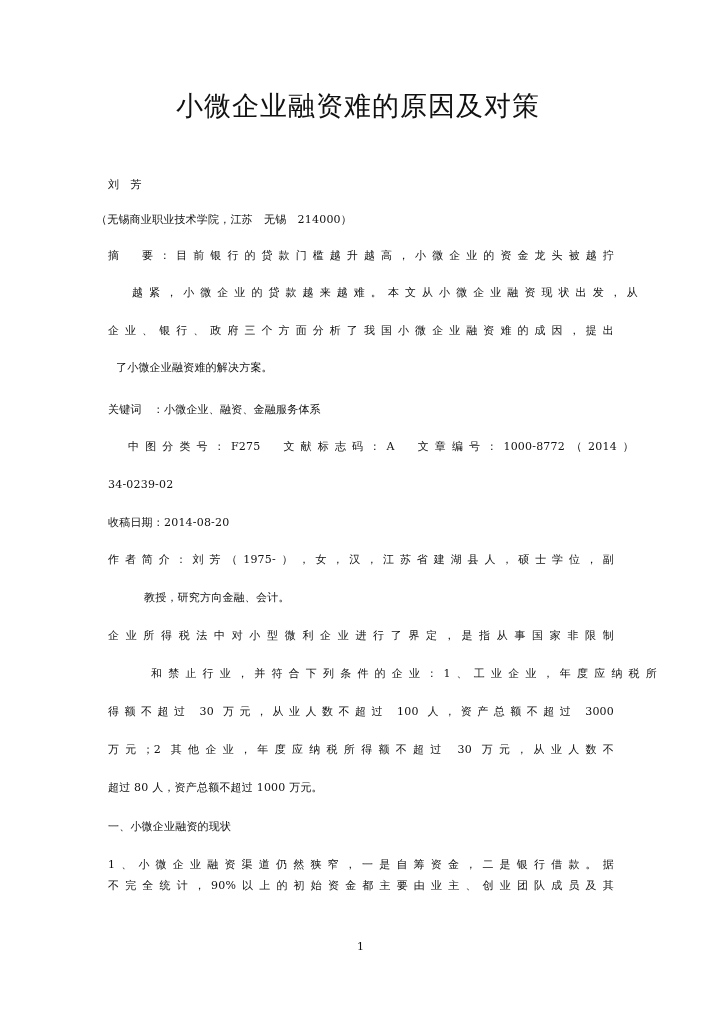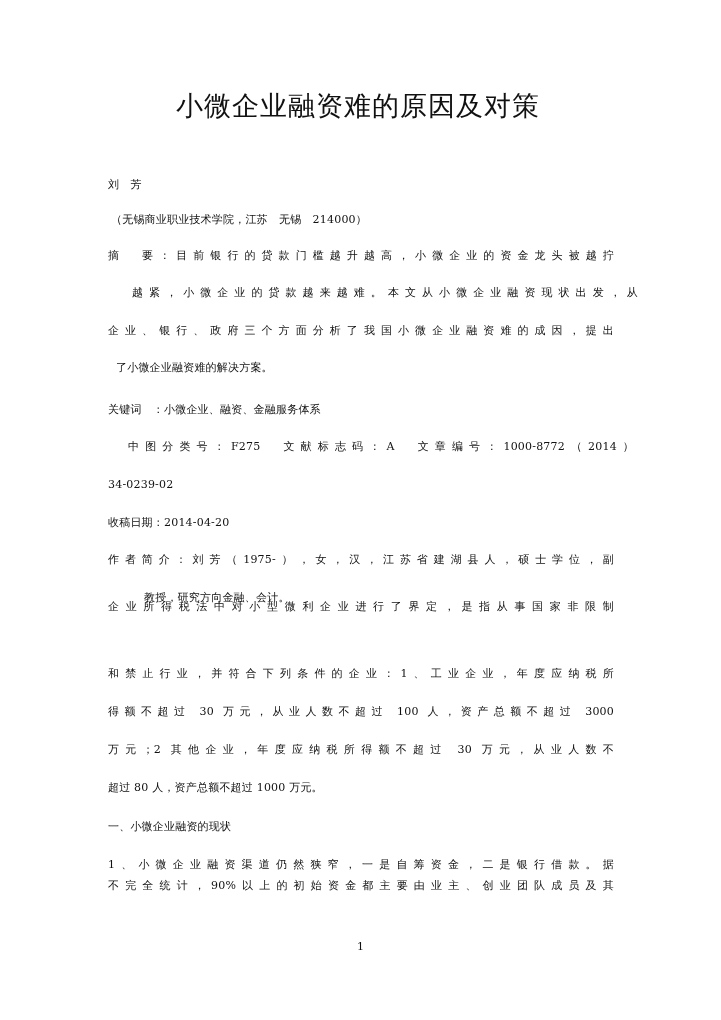--- a/index.html
+++ b/index.html
@@ -11,35 +11,35 @@
           white-space:nowrap; letter-spacing:0.2px; }
   .just { text-align:justify; text-align-last:justify; }
   .pagenum { position:absolute; top:940px; left:0; width:721px; text-align:center; font-size:11px; }
 </style>
 </head>
 <body>
 
 <div>
   <div class="title">小微企业融资难的原因及对策</div>
   <div class="line" style="top:174px;">刘　芳</div>
-  <div class="line" style="top:209px;left:111px;">（无锡商业职业技术学院，江苏　无锡　214000）</div>
+  <div class="line" style="top:209px;left:96px;">（无锡商业职业技术学院，江苏　无锡　214000）</div>
 
   <div class="line just" style="top:245px;">摘　要：目前银行的贷款门槛越升越高，小微企业的资金龙头被越拧</div>
   <div class="line just" style="top:282px;margin-left:24px;">越紧，小微企业的贷款越来越难。本文从小微企业融资现状出发，从</div>
   <div class="line just" style="top:320px;">企业、银行、政府三个方面分析了我国小微企业融资难的成因，提出</div>
   <div class="line" style="top:357px;margin-left:8px;">了小微企业融资难的解决方案。</div>
   <div class="line" style="top:399px;">关键词　：小微企业、融资、金融服务体系</div>
   <div class="line just" style="top:436px;margin-left:20px;">中图分类号：F275　文献标志码：A　文章编号：1000-8772（2014）</div>
   <div class="line" style="top:474px;">34-0239-02</div>
-  <div class="line" style="top:512px;">收稿日期：2014-04-20</div>
+  <div class="line" style="top:512px;">收稿日期：2014-08-20</div>
   <div class="line just" style="top:549px;">作者简介：刘芳（1975-），女，汉，江苏省建湖县人，硕士学位，副</div>
   <div class="line" style="top:587px;margin-left:36px;">教授，研究方向金融、会计。</div>
 
-  <div class="line just" style="top:596px;"> 企业所得税法中对小型微利企业进行了界定，是指从事国家非限制</div>
-  <div class="line just" style="top:663px;">和禁止行业，并符合下列条件的企业：1、工业企业，年度应纳税所</div>
+  <div class="line just" style="top:625px;"> 企业所得税法中对小型微利企业进行了界定，是指从事国家非限制</div>
+  <div class="line just" style="top:663px;margin-left:43px;">和禁止行业，并符合下列条件的企业：1、工业企业，年度应纳税所</div>
   <div class="line just" style="top:701px;">得额不超过 30 万元，从业人数不超过 100 人，资产总额不超过 3000</div>
   <div class="line just" style="top:739px;">万元；2 其他企业，年度应纳税所得额不超过 30 万元，从业人数不</div>
   <div class="line" style="top:777px;">超过 80 人，资产总额不超过 1000 万元。</div>
 
   <div class="line" style="top:816px;">一、小微企业融资的现状</div>
   <div class="line just" style="top:854px;">1、小微企业融资渠道仍然狭窄，一是自筹资金，二是银行借款。据</div>
   <div class="line just" style="top:864px;margin-top:11px;">不完全统计，90%以上的初始资金都主要由业主、创业团队成员及其</div>
 
   <div class="pagenum">1</div>
 </div>

